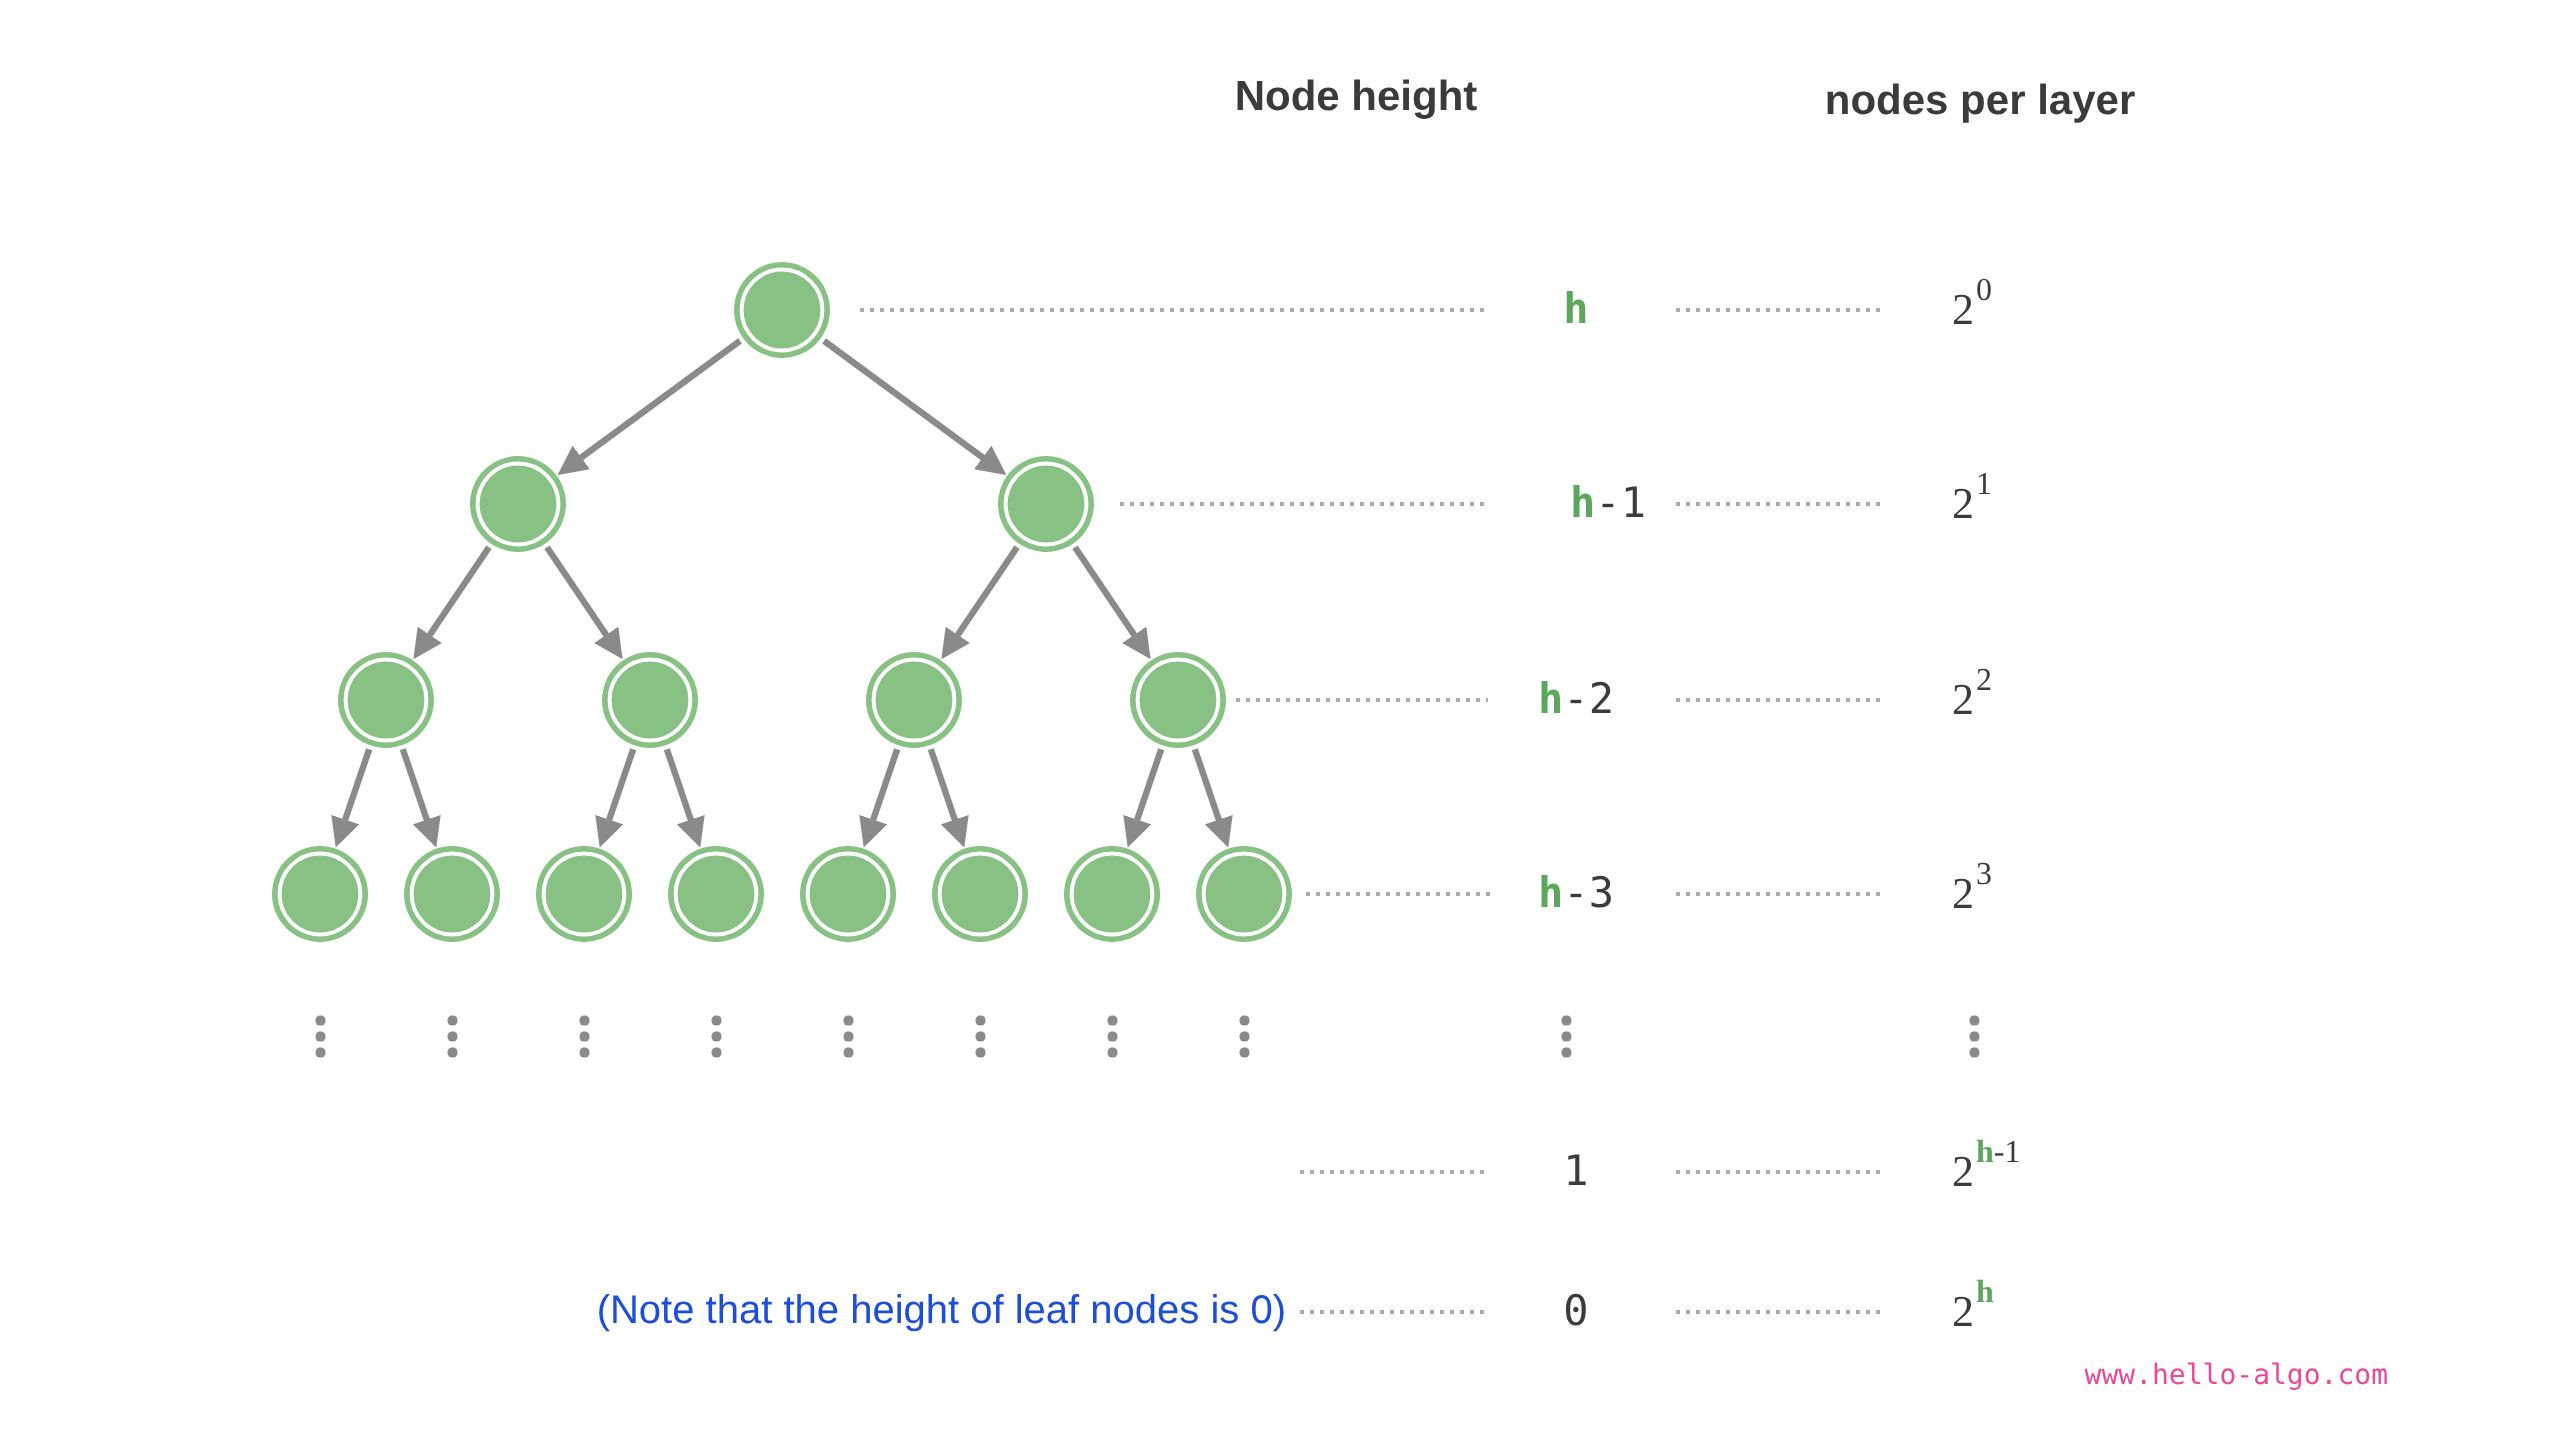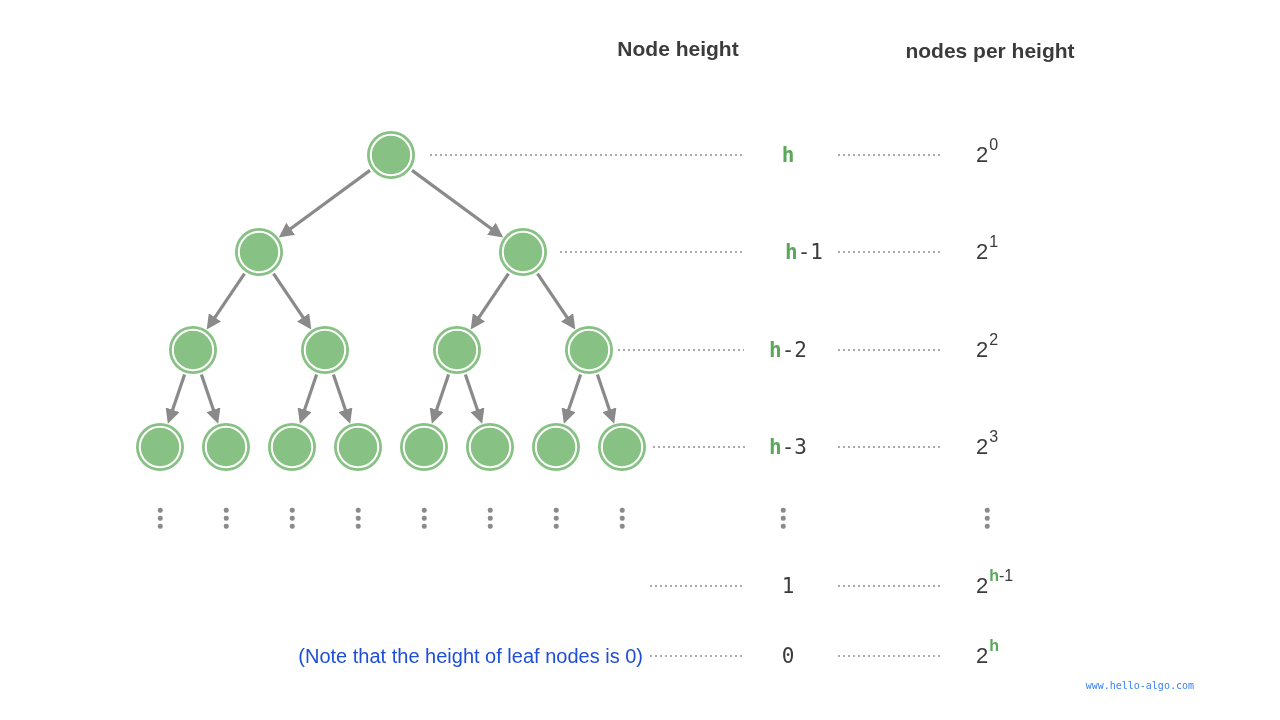--- a/index.html
+++ b/index.html
@@ -45,21 +45,21 @@
     font-size: 21px;
     color: #3B3B3B;
     white-space: nowrap;
     line-height: 1;
   }
   .height-label .g { color: #5BA75B; font-weight: bold; }
 
   .count-label {
     position: absolute;
     transform: translateY(-50%);
-    font-family: Liberation Sans, sans-serif;
+    font-family: Liberation Serif, serif;
     font-size: 22px;
     color: #3B3B3B;
     white-space: nowrap;
     line-height: 1;
   }
   .count-label .exp {
     font-size: 16px;
     position: relative;
     top: -12px;
     margin-left: 1px;
@@ -83,22 +83,22 @@
   .note {
     position: absolute;
     transform: translate(-100%, -50%);
     font-size: 20px;
     color: #1d4ed8;
     white-space: nowrap;
   }
   .watermark {
     position: absolute;
     font-family: "DejaVu Sans Mono", monospace;
-    font-size: 10px;
-    color: #3b82f6;
+    font-size: 14px;
+    color: #ec4899;
     white-space: nowrap;
   }
 </style>
 </head>
 <body>
 
 <div id="canvas">
 
   <svg id="tree-svg" width="1280" height="720">
     <defs>
@@ -153,21 +153,21 @@
         <circle cx="556" cy="447" r="20.2" fill="none" stroke="#FFFFFF" stroke-width="2"></circle>
         <circle cx="622" cy="447" r="24" fill="#87C183"></circle>
         <circle cx="622" cy="447" r="20.2" fill="none" stroke="#FFFFFF" stroke-width="2"></circle>
       </g>
   </svg>
 
   <div class="hdr-title" style="left:678px; top:37px;">Node height</div>
 
 
   <div class="hdr-title two-line" style="left:990px; top:36px;">
-    <div>nodes per height</div>
+    <div>nodes per layer</div>
   </div>
 
   <div id="rows-layer">
       <div class="dot-line" style="left: 430px; top: 154px; width: 314px;"></div>
       <div class="dot-line" style="left: 838px; top: 154px; width: 105px;"></div>
       <div class="height-label" style="left: 788px; top: 155px;"><span class="g">h</span><span></span></div>
       <div class="count-label" style="left: 976px; top: 155px;"><span>2</span><span class="exp"><span class="g"></span><span>0</span></span></div>
       <div class="dot-line" style="left: 560px; top: 251px; width: 184px;"></div>
       <div class="dot-line" style="left: 838px; top: 251px; width: 105px;"></div>
       <div class="height-label" style="left: 788px; top: 252px; margin-left: 16px;"><span class="g">h</span><span>-1</span></div>

